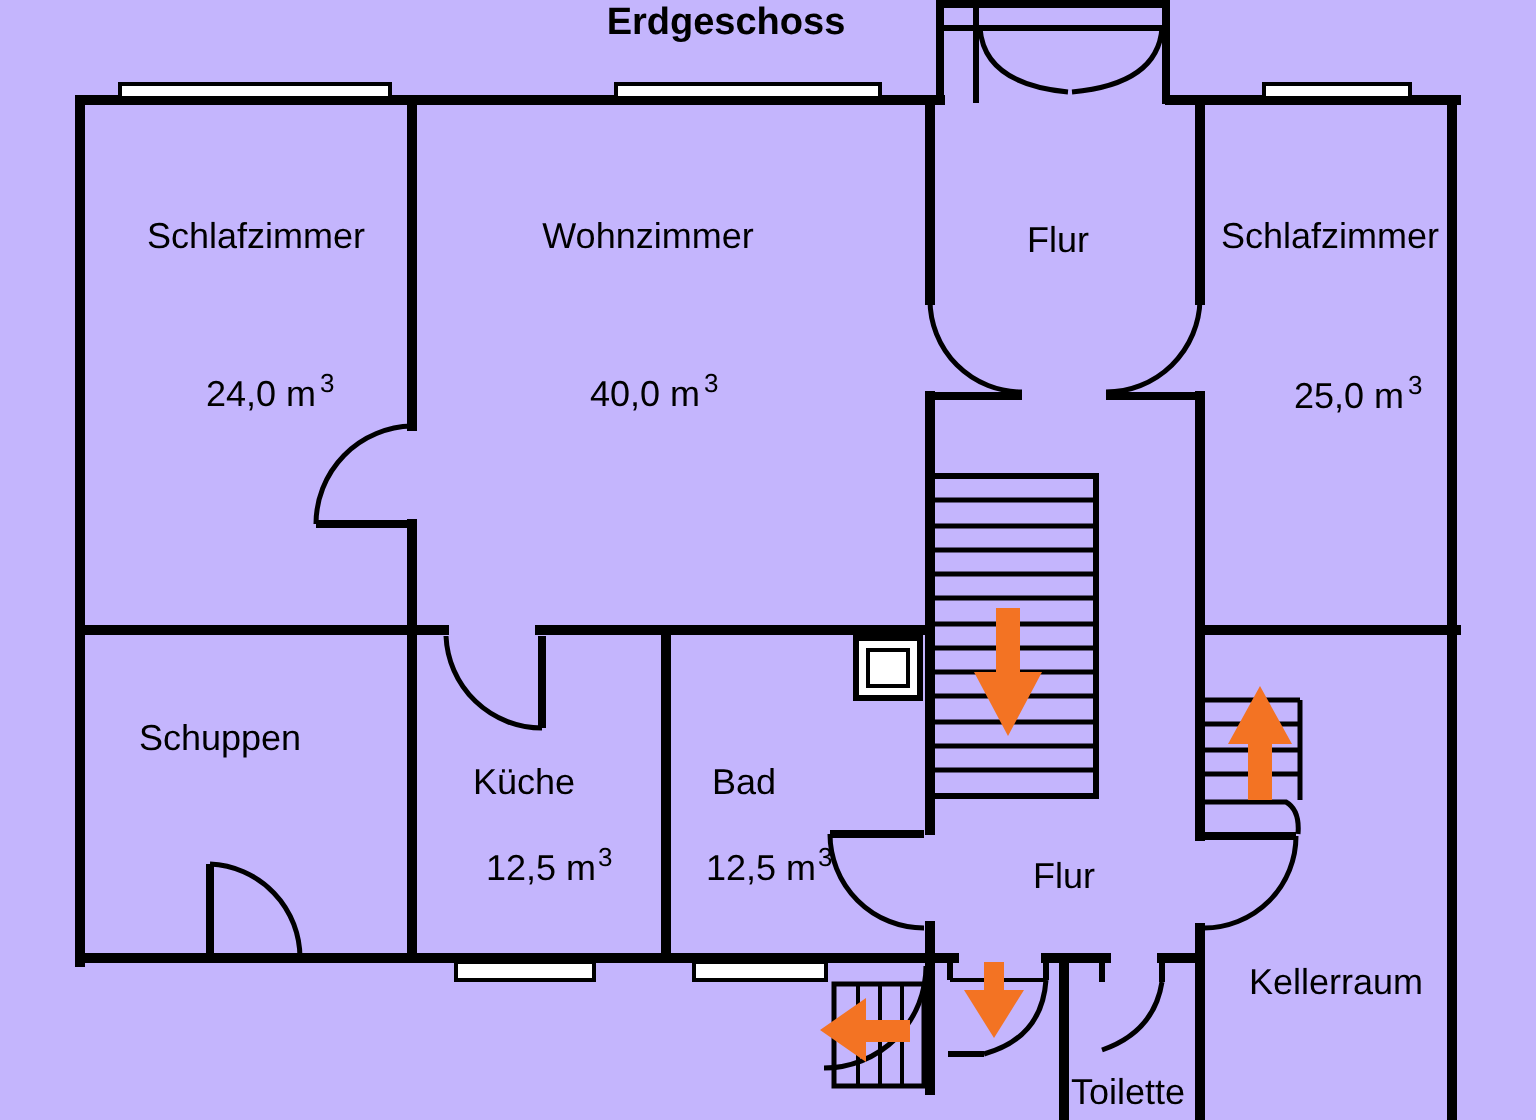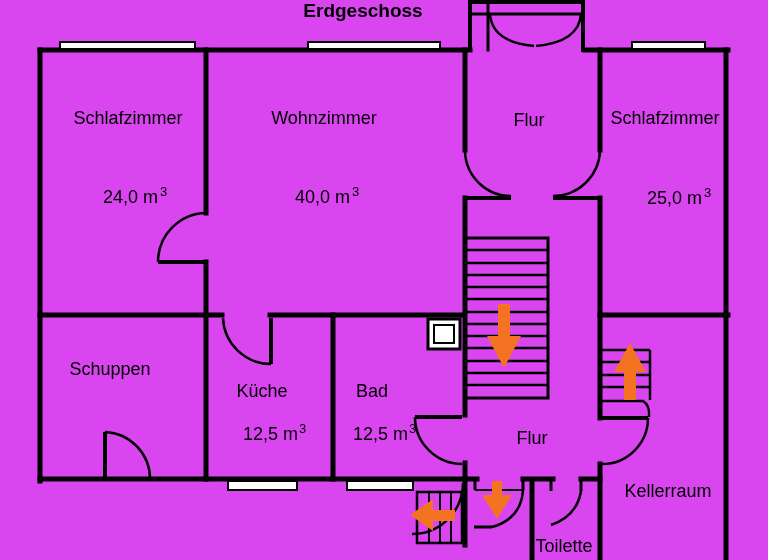--- a/index.html
+++ b/index.html
@@ -1,16 +1,16 @@
 <!DOCTYPE html>
 <html><head>
 <meta charset="utf-8">
 <style>
   html,body{margin:0;padding:0;background:#fff;}
-  .stage{position:relative;width:768px;height:560px;background:#d946ef;overflow:hidden;
+  .stage{position:relative;width:768px;height:560px;background:#c4b5fd;overflow:hidden;
          font-family:"Liberation Sans",sans-serif;}
   svg{display:block;}
   text{font-family:"Liberation Sans",sans-serif;fill:#000;}
   .room-name{font-size:18px;}
   .room-area{font-size:18px;}
   .room-sup{font-size:13px;}
   .plan-title{font-size:19px;font-weight:bold;}
 </style>
 </head>
 <body>

